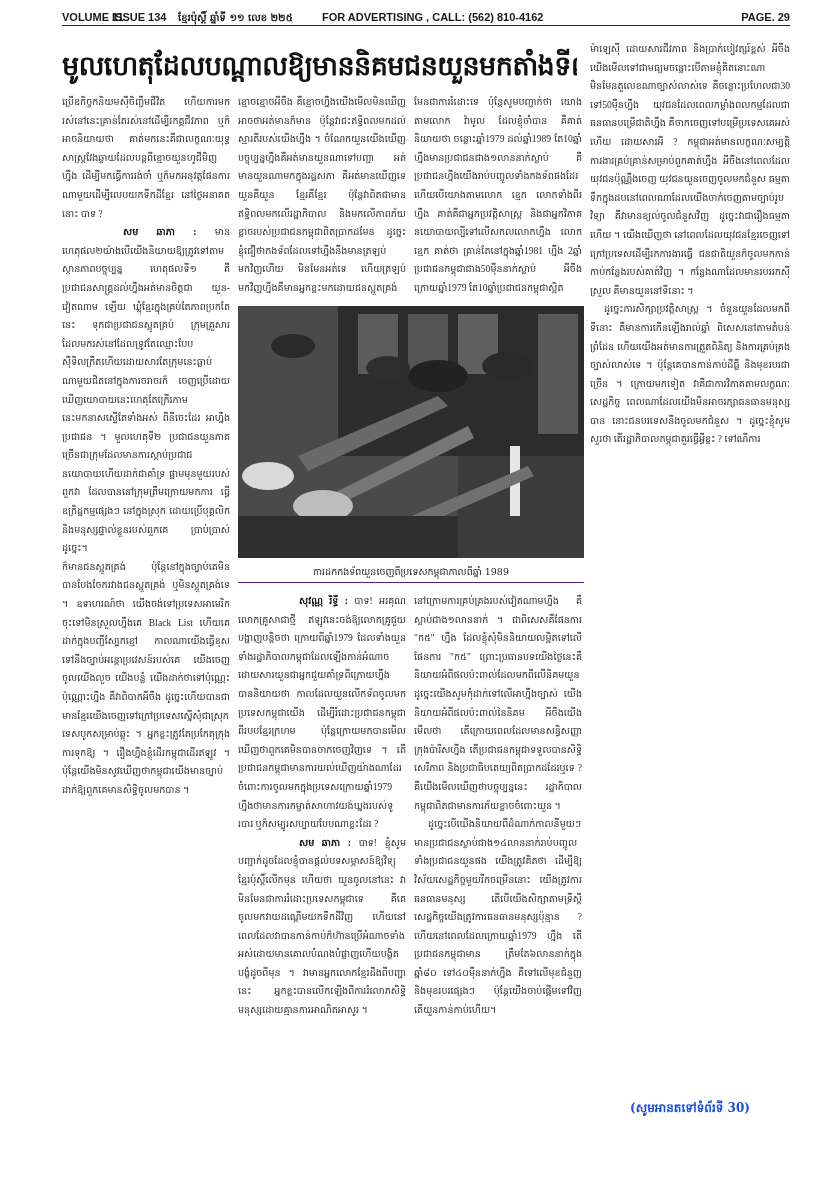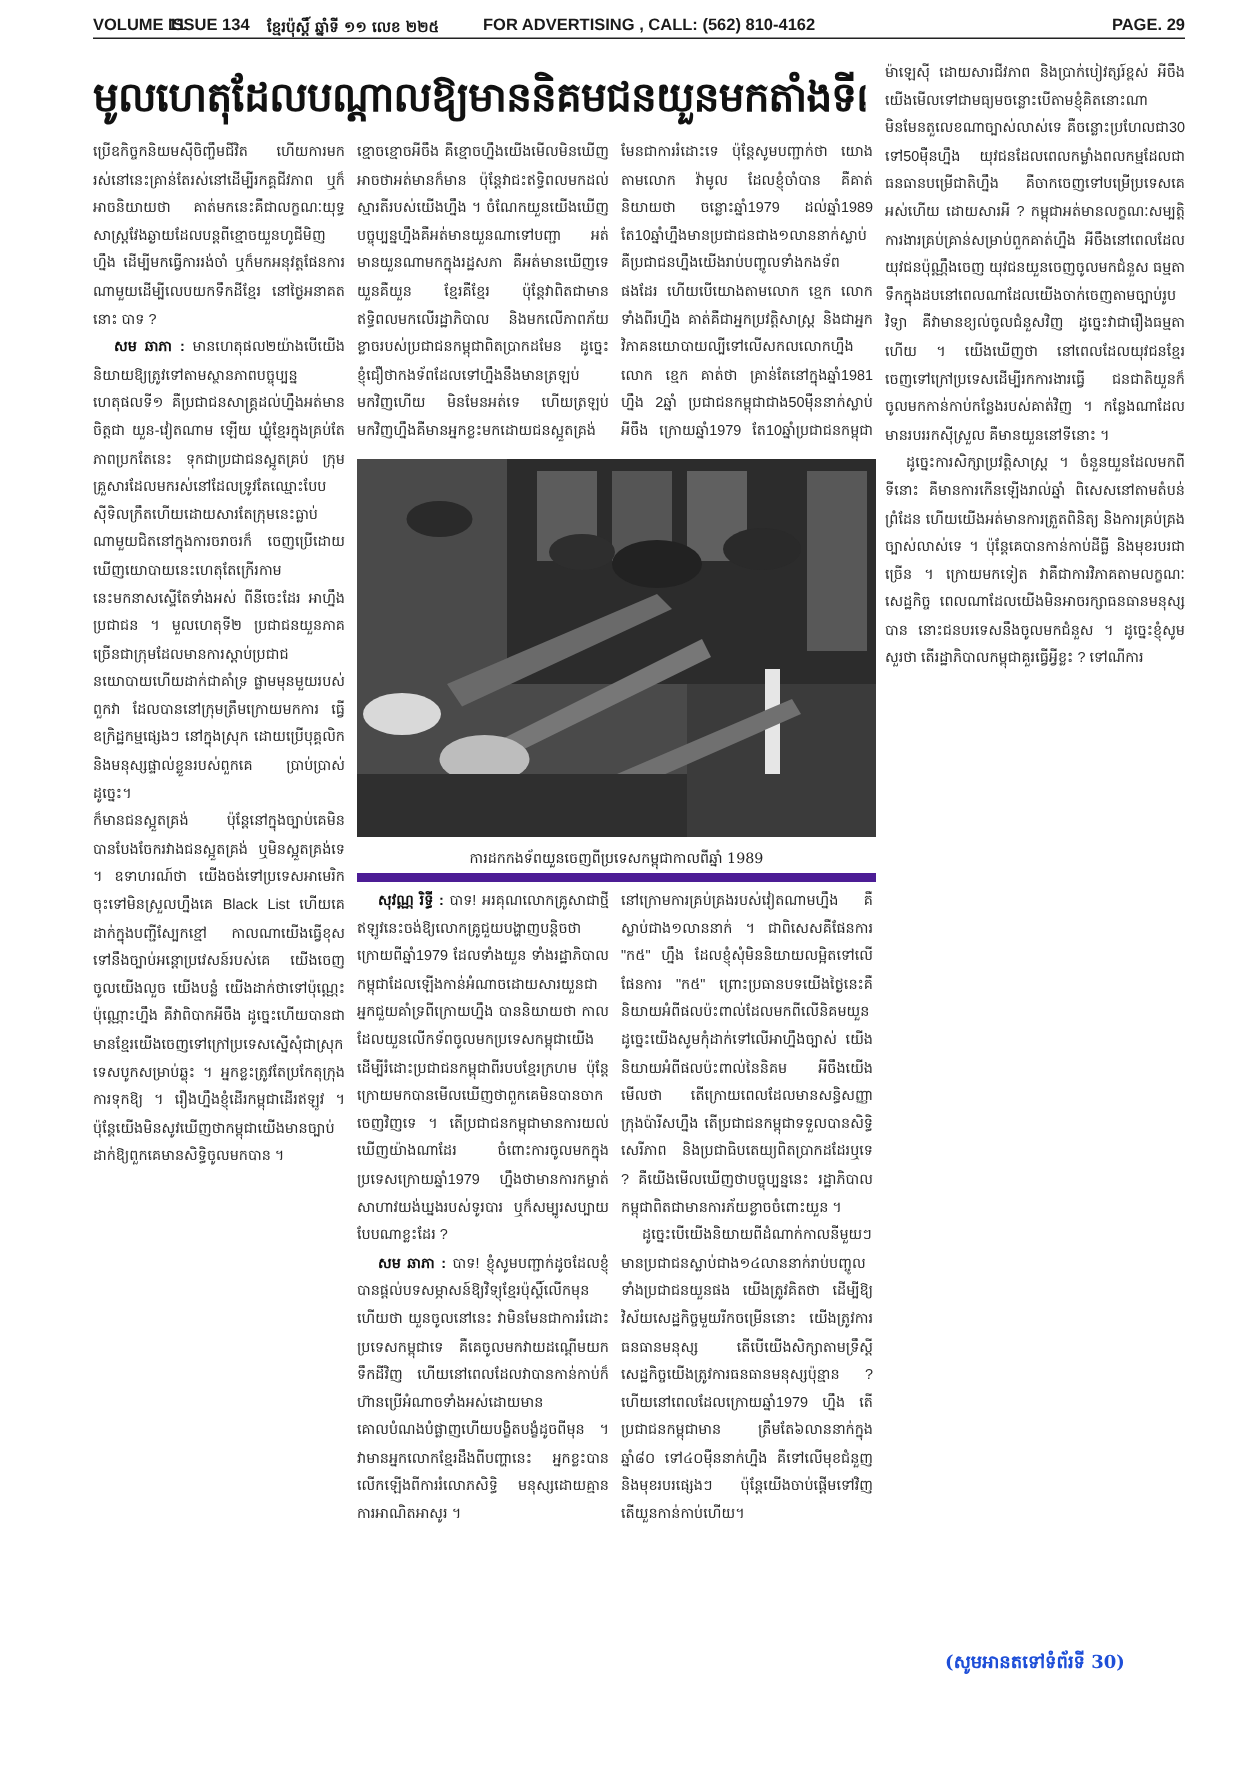--- a/index.html
+++ b/index.html
@@ -6,36 +6,36 @@
   body { width:823px; height:1184px; position:relative; overflow:hidden; color:#1a1a1a; }
   .header { position:absolute; left:62px; top:6px; width:728px; height:19px;
     border-bottom:1.5px solid #222; font-family:"Liberation Sans", sans-serif; font-weight:bold;
     font-size:11px; }
   .header span { position:absolute; top:5px; white-space:nowrap; }
   .h-vol { left:0; } .h-issue { left:50px; } .h-khmer { left:116px; font-family:"DejaVu Serif", serif; font-weight:bold; font-size:10px; }
   .h-adv { left:260px; } .h-page { right:0; }
   .title { position:absolute; left:62px; top:44px; width:515px; height:44px;
     font-family:"DejaVu Serif", serif; font-weight:bold; font-size:27px; line-height:44px;
     white-space:nowrap; overflow:hidden; color:#111; letter-spacing:-0.5px; }
-  .col { position:absolute; font-family:Liberation Sans, sans-serif; font-size:9.6px; line-height:18.6px;
+  .col { position:absolute; font-family:Liberation Serif, serif; font-size:9.6px; line-height:18.6px;
     text-align:justify; color:#2a2a2a; overflow:hidden; }
   .col p { margin:0; text-indent:14px; }
   .col p.noindent { text-indent:0; }
-  .spk { font-weight:bold; color:#111; }
+  .spk { font-weight:bold; color:#111;margin-left:47px; }
   .c1 { left:62px; top:93px; width:168px; height:1045px; }
   .c2a { left:238px; top:93px; width:168px; height:205px; }
   .c3a { left:414px; top:93px; width:168px; height:205px; }
   .c2b { left:238px; top:592px; width:168px; height:546px; }
   .c3b { left:414px; top:592px; width:168px; height:546px; }
   .c4 { left:590px; top:40px; width:200px; height:1055px; }
   .photo { position:absolute; left:238px; top:306px; width:346px; height:252px; overflow:hidden;
     background:linear-gradient(135deg,#3a3a3a 0%,#6d6d6d 25%,#2b2b2b 45%,#8a8a8a 60%,#3d3d3d 80%,#1f1f1f 100%); }
   .photo svg { position:absolute; left:0; top:0; }
   .caption { position:absolute; left:238px; top:566px; width:346px; height:16px; text-align:center;
-    font-family:"DejaVu Serif", serif; font-size:9.5px; color:#222; border-bottom:6px solid #4c1d95; }
+    font-family:"DejaVu Serif", serif; font-size:9.5px; color:#222; border-bottom:1px solid #4c1d95; }
   .cont { position:absolute; left:590px; top:1100px; width:200px; text-align:center;
     font-family:"DejaVu Serif", serif; font-weight:bold; font-size:12px; color:#1d4ed8; }
 </style>
 </head>
 <body>
 
 <div class="header">
   <span class="h-vol">VOLUME 11</span>
   <span class="h-issue">ISSUE 134</span>
   <span class="h-khmer">ខ្មែរប៉ុស្ដិ៍ ឆ្នាំទី ១១ លេខ ២២៥</span>

